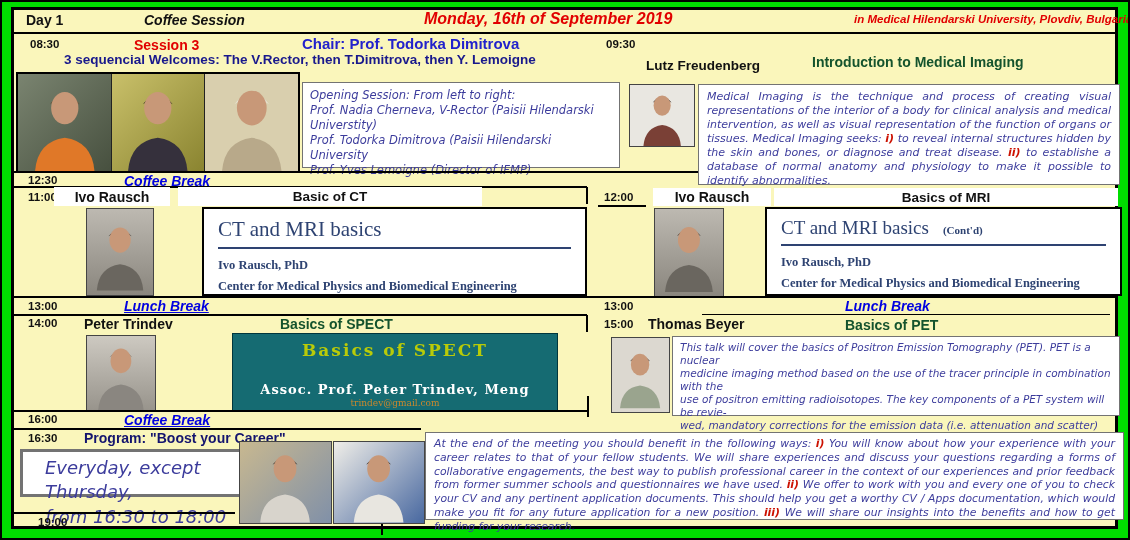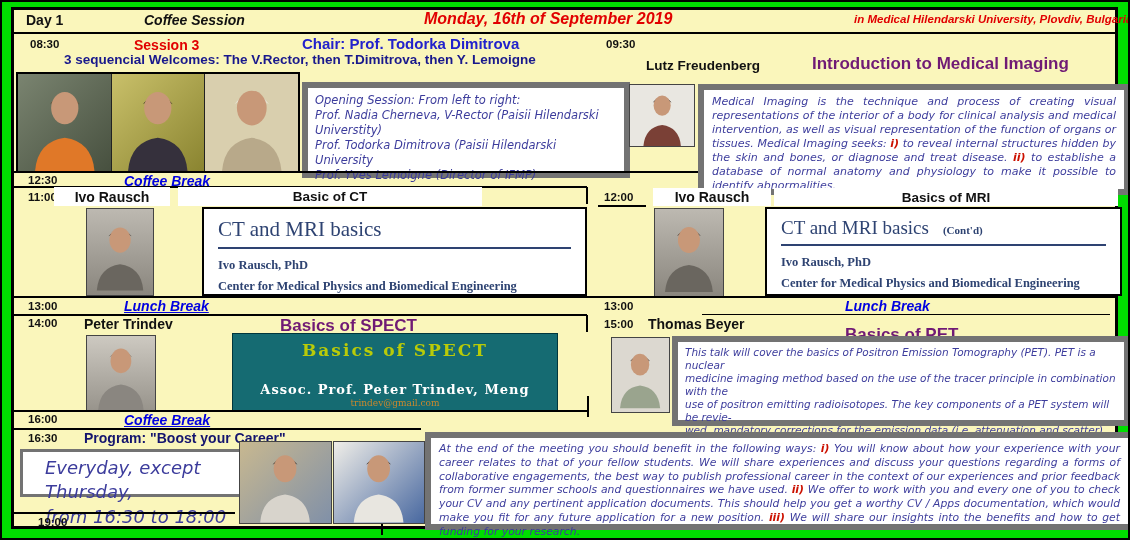--- a/index.html
+++ b/index.html
@@ -6,26 +6,26 @@
   .canvas{
     position:relative;width:1130px;height:540px;background:#00dd00;
     overflow:hidden;font-family:"Liberation Sans",sans-serif;
     box-sizing:border-box;border:2px solid #000;
   }
   .panel{position:absolute;left:9px;top:5px;width:1101px;height:516px;
     border:3px solid #000;background:#faf6bb;}
   .hline,.vline{position:absolute;background:#000;}
   .time{position:absolute;font-weight:bold;font-size:11.5px;color:#111;white-space:nowrap;}
   .sp{position:absolute;font-weight:bold;font-size:14px;color:#111;white-space:nowrap;}
-  .st{position:absolute;font-weight:bold;font-size:17px;color:#701a75;white-space:nowrap;}
+  .st{position:absolute;font-weight:bold;font-size:14px;color:#14532d;white-space:nowrap;}
   .band{position:absolute;background:#fff;text-align:center;font-weight:bold;color:#111;
     display:flex;align-items:center;justify-content:center;white-space:nowrap;}
   .brk{position:absolute;font-weight:bold;font-style:italic;font-size:14px;
     color:#0000e0;text-decoration:underline;white-space:nowrap;}
-  .notebox{position:absolute;background:#fff;border:6px solid #737373;color:#3c3c9c;
+  .notebox{position:absolute;background:#fff;border:1px solid #737373;color:#3c3c9c;
     font-style:italic;font-family:"DejaVu Sans",sans-serif;}
   .prel{white-space:pre-line;}
   .mk{color:#cc1100;font-weight:bold;}
   .slide{position:absolute;background:#fff;border:2px solid #000;
     font-family:"Liberation Serif",serif;color:#2e4372;padding:8px 14px 0 14px;box-sizing:content-box;}
   .stitle{font-size:21px;padding-bottom:5px;border-bottom:2px solid #2e4372;}
   .stitle-row{display:flex;align-items:baseline;gap:14px;border-bottom:2px solid #2e4372;padding-bottom:5px;}
   .stitle-row .t{font-size:19px;}
   .stitle-row .c{font-size:11px;font-weight:bold;}
   .sauthor{margin-top:9px;font-weight:bold;font-size:12.5px;}
@@ -186,21 +186,21 @@
       </svg>
   </div>
   <div class="spectslide" style="left:230px;top:331px;width:324px;height:76px;">
     <div class="sp-title">Basics  of  SPECT</div>
     <div class="sp-author">Assoc. Prof.  Peter Trindev, Meng</div>
     <div class="sp-email">trindev@gmail.com</div>
   </div>
 
   <div class="time" style="left:602px;top:316px;">15:00</div>
   <div class="sp" style="left:646px;top:314px;">Thomas Beyer</div>
-  <div class="st" style="left:843px;top:323px;">Basics of PET</div>
+  <div class="st" style="left:843px;top:315px;">Basics of PET</div>
   <div class="photo p-thomas" style="left:609px;top:335px;width:57px;height:74px;">
     <svg viewBox="0 0 60 72">
         <path class="hair" d="M18 16 Q30 2 42 16 Q30 9 18 16 Z"></path>
         <ellipse class="head" cx="30" cy="20" rx="11" ry="13"></ellipse>
         <path class="torso" d="M6 72 Q8 48 30 45 Q52 48 54 72 Z"></path>
       </svg>
   </div>
   <div class="notebox prel" style="left:670px;top:334px;width:432px;height:70px;padding:4px 7px;font-size:10.5px;line-height:1.24;">This talk will cover the basics of Positron Emission Tomography (PET). PET is a nuclear
 medicine imaging method based on the use of the tracer principle in combination with the
 use of positron emitting radioisotopes.  The key components of a PET system will be revie-

